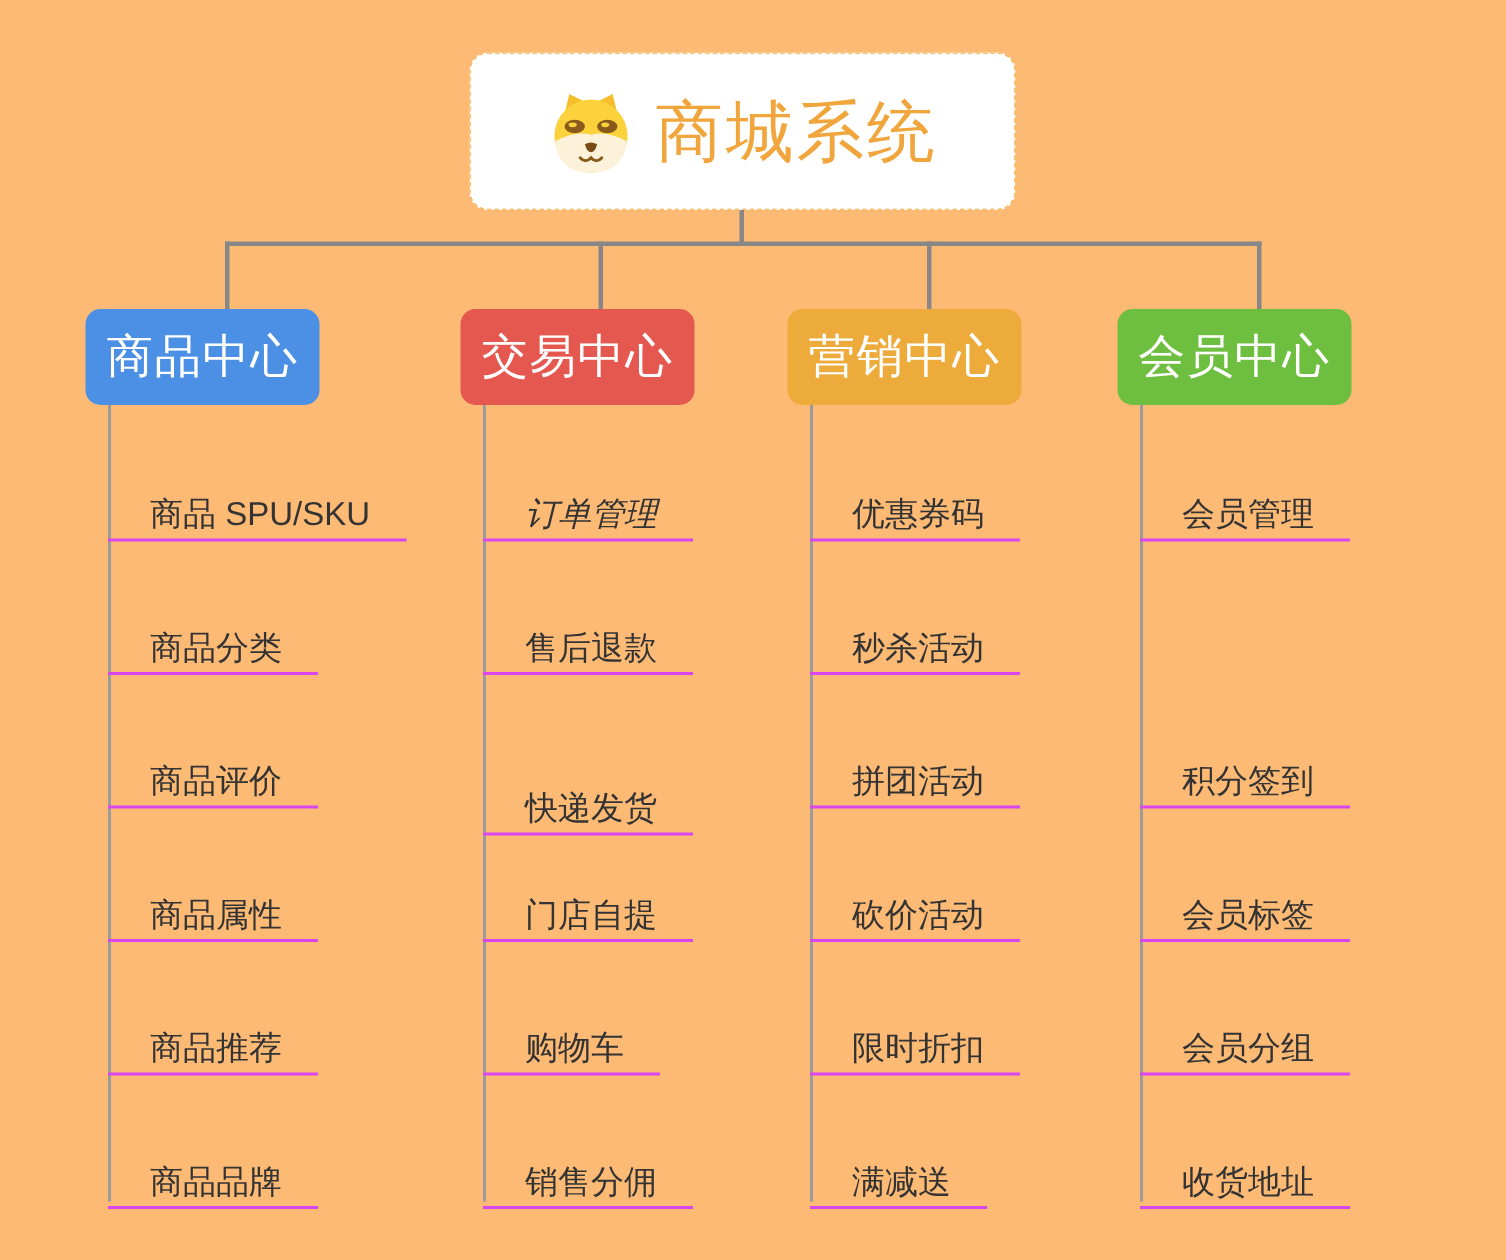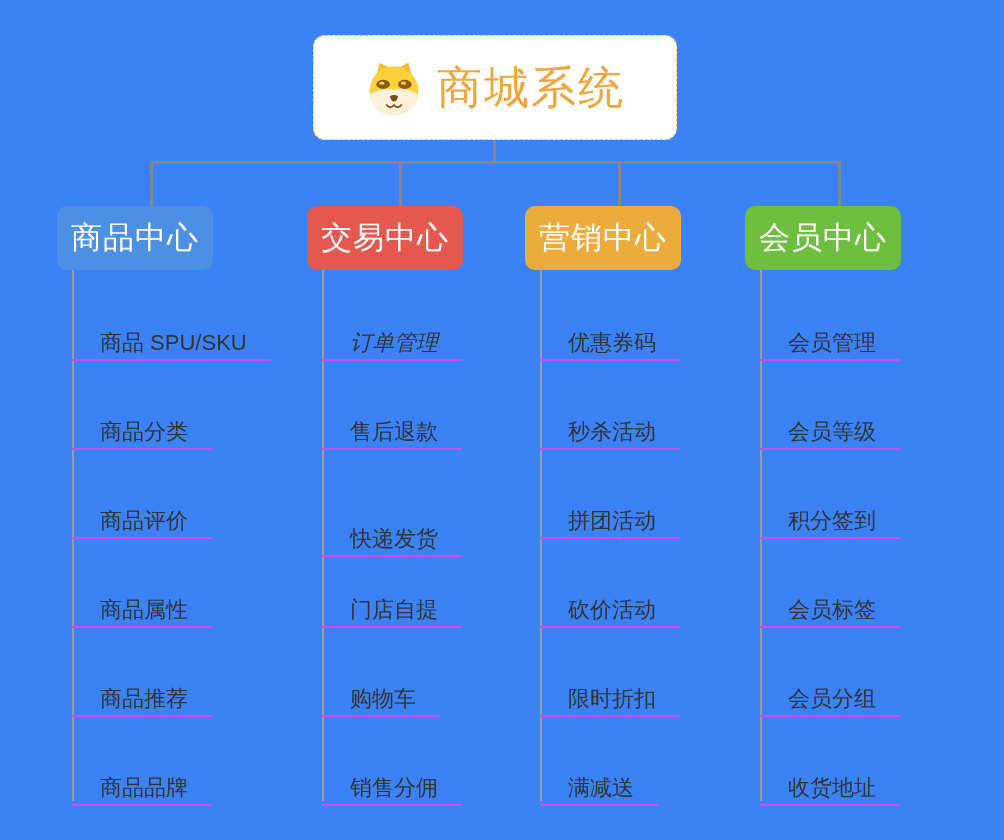--- a/index.html
+++ b/index.html
@@ -1,17 +1,17 @@
 <!DOCTYPE html>
 <html><head>
 <meta charset="utf-8">
 <style>
   html,body{margin:0;padding:0;background:#f5f5f5;}
   .canvas{
-    position:relative;width:1004px;height:840px;background:#3b82f6;
+    position:relative;width:1004px;height:840px;background:#fdba74;
     font-family:"Liberation Sans",sans-serif;overflow:hidden;
   }
   .line{position:absolute;background:#878787;}
   
   .root-node{
     position:absolute;left:313px;top:35px;width:364px;height:105px;
     background:#ffffff;border:1px dashed #f3c06e;border-radius:12px;
     box-sizing:border-box;display:flex;align-items:center;justify-content:center;gap:14px;
   }
   .root-title{font-size:45px;color:#f0a63c;letter-spacing:2px;}
@@ -132,23 +132,20 @@
   </div>
       </div>
       <div class="branch" style="left: 745px;">
     <div class="branch-box" style="background: rgb(110, 190, 63);">
       <span>会员中心</span>
     </div>
     <div class="trunk"></div>
   <div class="sub-item" style="top: 311px;">
     <span>会员管理</span>
   </div>
-        <div class="sub-item" style="top: 400px;">
-    <span>会员等级</span>
-  </div>
         <div class="sub-item" style="top: 489px;">
     <span>积分签到</span>
   </div>
         <div class="sub-item" style="top: 578px;">
     <span>会员标签</span>
   </div>
         <div class="sub-item" style="top: 667px;">
     <span>会员分组</span>
   </div>
         <div class="sub-item" style="top: 756px;">

